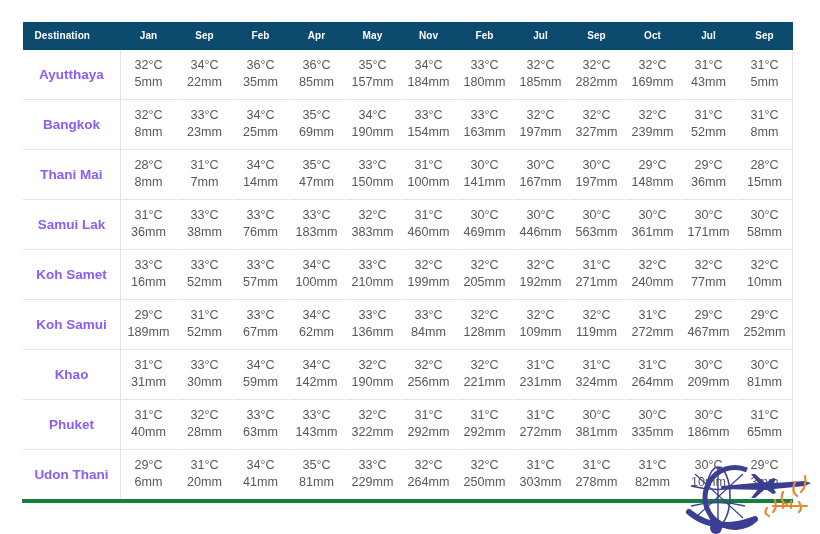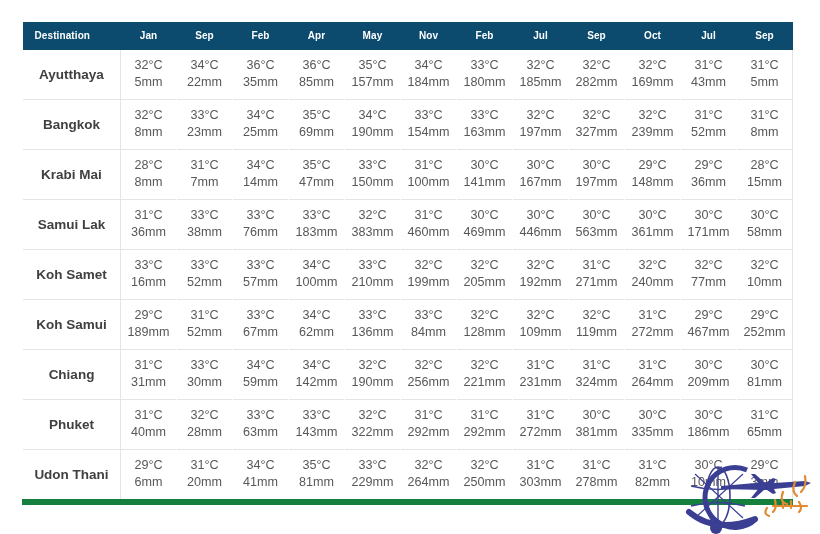--- a/index.html
+++ b/index.html
@@ -41,36 +41,36 @@
   }
   table.climate thead th.dest-head {
     text-align: left;
     padding-left: 12px;
   }
 
   table.climate tbody tr {
     border-bottom: 1px solid #e4e4e4;
   }
   table.climate tbody tr:last-child {
-    border-bottom: 6px solid #15803d;
+    border-bottom: 4px solid #15803d;
   }
 
   table.climate tbody td {
     padding: 7px 2px 8px 2px;
     text-align: center;
     vertical-align: middle;
     border-left: 1px solid transparent;
   }
 
   td.dest-cell {
     text-align: left;
     padding-left: 12px;
     font-size: 13.5px;
     font-weight: bold;
-    color: #404040;
+    color: #8b5cf6;
     border-left: 1px solid #e4e4e4;
     border-right: 1px solid #e4e4e4;
     white-space: nowrap;
   }
 
   .val-temp, .val-rain {
     display: block;
     font-size: 12.6px;
     color: #585858;
     line-height: 17px;
@@ -230,21 +230,21 @@
           <td>
             <span class="val-temp">31°C</span>
             <span class="val-rain">52mm</span>
           </td>
           <td>
             <span class="val-temp">31°C</span>
             <span class="val-rain">8mm</span>
           </td>
         </tr>
         <tr>
-          <td class="dest-cell">Krabi Mai</td>
+          <td class="dest-cell">Thani Mai</td>
           <td>
             <span class="val-temp">28°C</span>
             <span class="val-rain">8mm</span>
           </td>
           <td>
             <span class="val-temp">31°C</span>
             <span class="val-rain">7mm</span>
           </td>
           <td>
             <span class="val-temp">34°C</span>
@@ -434,21 +434,21 @@
           <td>
             <span class="val-temp">29°C</span>
             <span class="val-rain">467mm</span>
           </td>
           <td>
             <span class="val-temp">29°C</span>
             <span class="val-rain">252mm</span>
           </td>
         </tr>
         <tr>
-          <td class="dest-cell">Chiang</td>
+          <td class="dest-cell">Khao</td>
           <td>
             <span class="val-temp">31°C</span>
             <span class="val-rain">31mm</span>
           </td>
           <td>
             <span class="val-temp">33°C</span>
             <span class="val-rain">30mm</span>
           </td>
           <td>
             <span class="val-temp">34°C</span>

